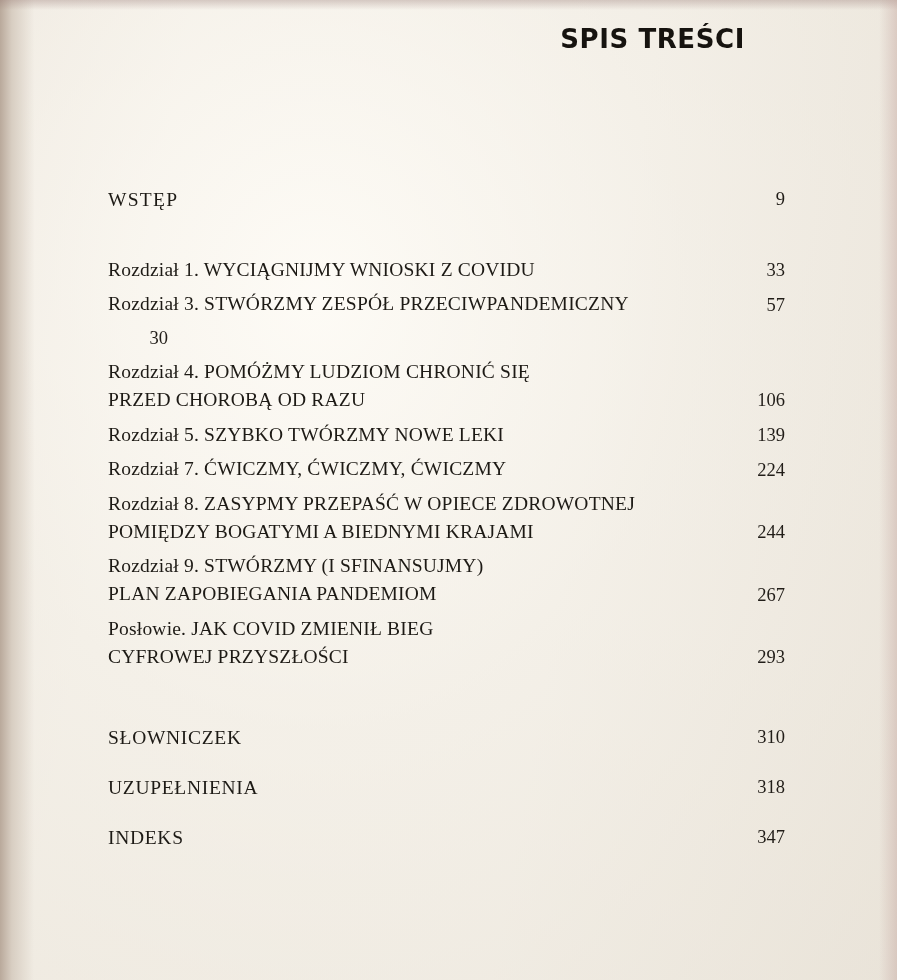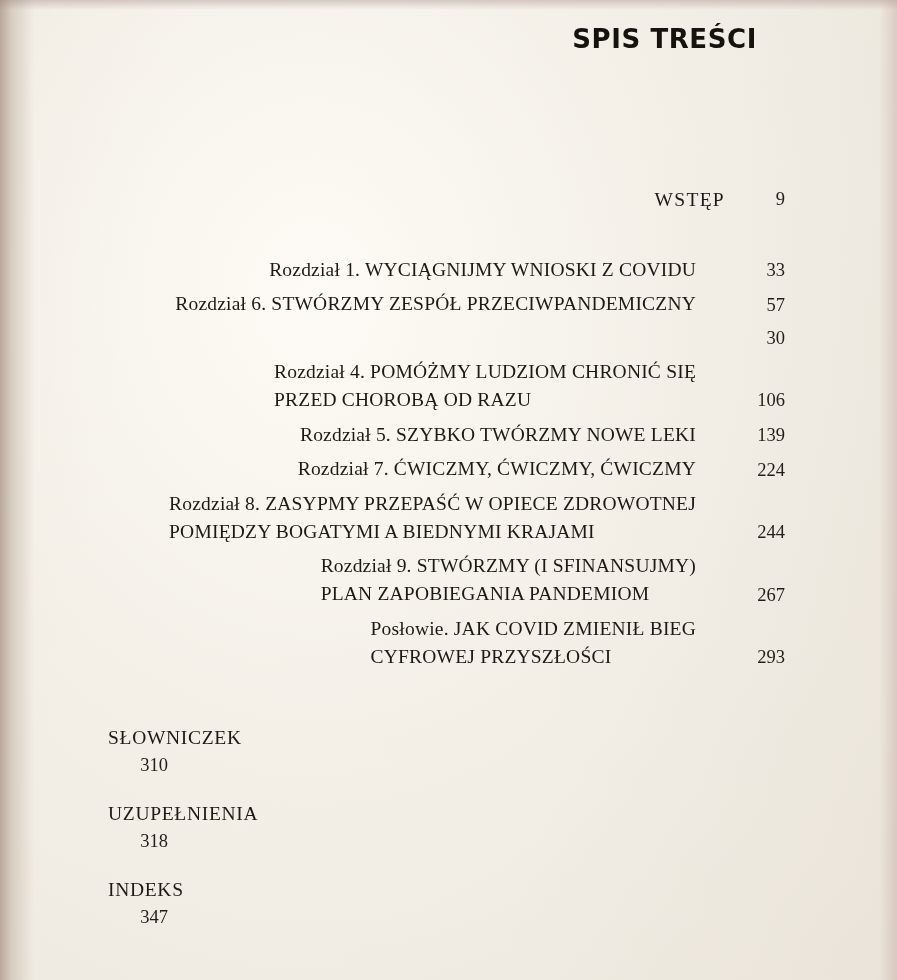--- a/index.html
+++ b/index.html
@@ -48,39 +48,39 @@
   .content {
     position: relative;
     z-index: 2;
     width: 100%;
     height: 100%;
   }
 
   .toc-title {
     position: absolute;
     top: 24px;
-    right: 140px;
+    right: 152px;
     font-family: "DejaVu Sans", sans-serif;
     font-weight: bold;
     font-size: 26px;
     letter-spacing: 0.6px;
     color: #16130f;
   }
 
   .toc {
     position: absolute;
     left: 108px;
     right: 112px;
     top: 186px;
   }
 
   .entry {
     display: flex;
     align-items: flex-start;
-    justify-content: flex-end;
+    justify-content: space-between;
     line-height: 1.42;
   }
   .entry .label {
     font-size: 19.5px;
     letter-spacing: 0.2px;
     white-space: pre-line;
     color: #1d1a15;
   }
   .entry .page {
     font-size: 18.5px;
@@ -93,21 +93,21 @@
   }
 
   .group-intro { margin-bottom: 42px; }
   .group-intro .entry .label { letter-spacing: 1.3px; }
   .group-intro .entry .page { align-self: flex-start; }
 
   .group-chapters .entry { margin-bottom: 7px; gap: 29px; }
   .group-chapters .entry:last-child { margin-bottom: 8px; }
 
   .group-back { margin-top: 54px; }
-  .group-back .entry { margin-bottom: 22px; flex-direction: column; }
+  .group-back .entry { margin-bottom: 22px; }
   .group-back .entry .label { letter-spacing: 0.7px; }
   .group-back .entry .page { align-self: flex-start; }
 
   .two-line .page { align-self: flex-end; }
 </style>
 </head>
 <body>
 
 <div class="page-bg"></div>
 <div class="edge-left"></div>
@@ -128,21 +128,21 @@
     </div>
 
     <div class="group-chapters">
 
       <div class="entry">
         <span class="label">Rozdział 1. WYCIĄGNIJMY WNIOSKI Z COVIDU</span>
         <span class="page">33</span>
       </div>
 
       <div class="entry">
-        <span class="label">Rozdział 6. STWÓRZMY ZESPÓŁ PRZECIWPANDEMICZNY</span>
+        <span class="label">Rozdział 3. STWÓRZMY ZESPÓŁ PRZECIWPANDEMICZNY</span>
         <span class="page">57</span>
       </div>
 
       <div class="entry">
         <span class="page">30</span>
       </div>
 
       <div class="entry two-line">
         <span class="label">Rozdział 4. POMÓŻMY LUDZIOM CHRONIĆ SIĘ
 PRZED CHOROBĄ OD RAZU</span>

